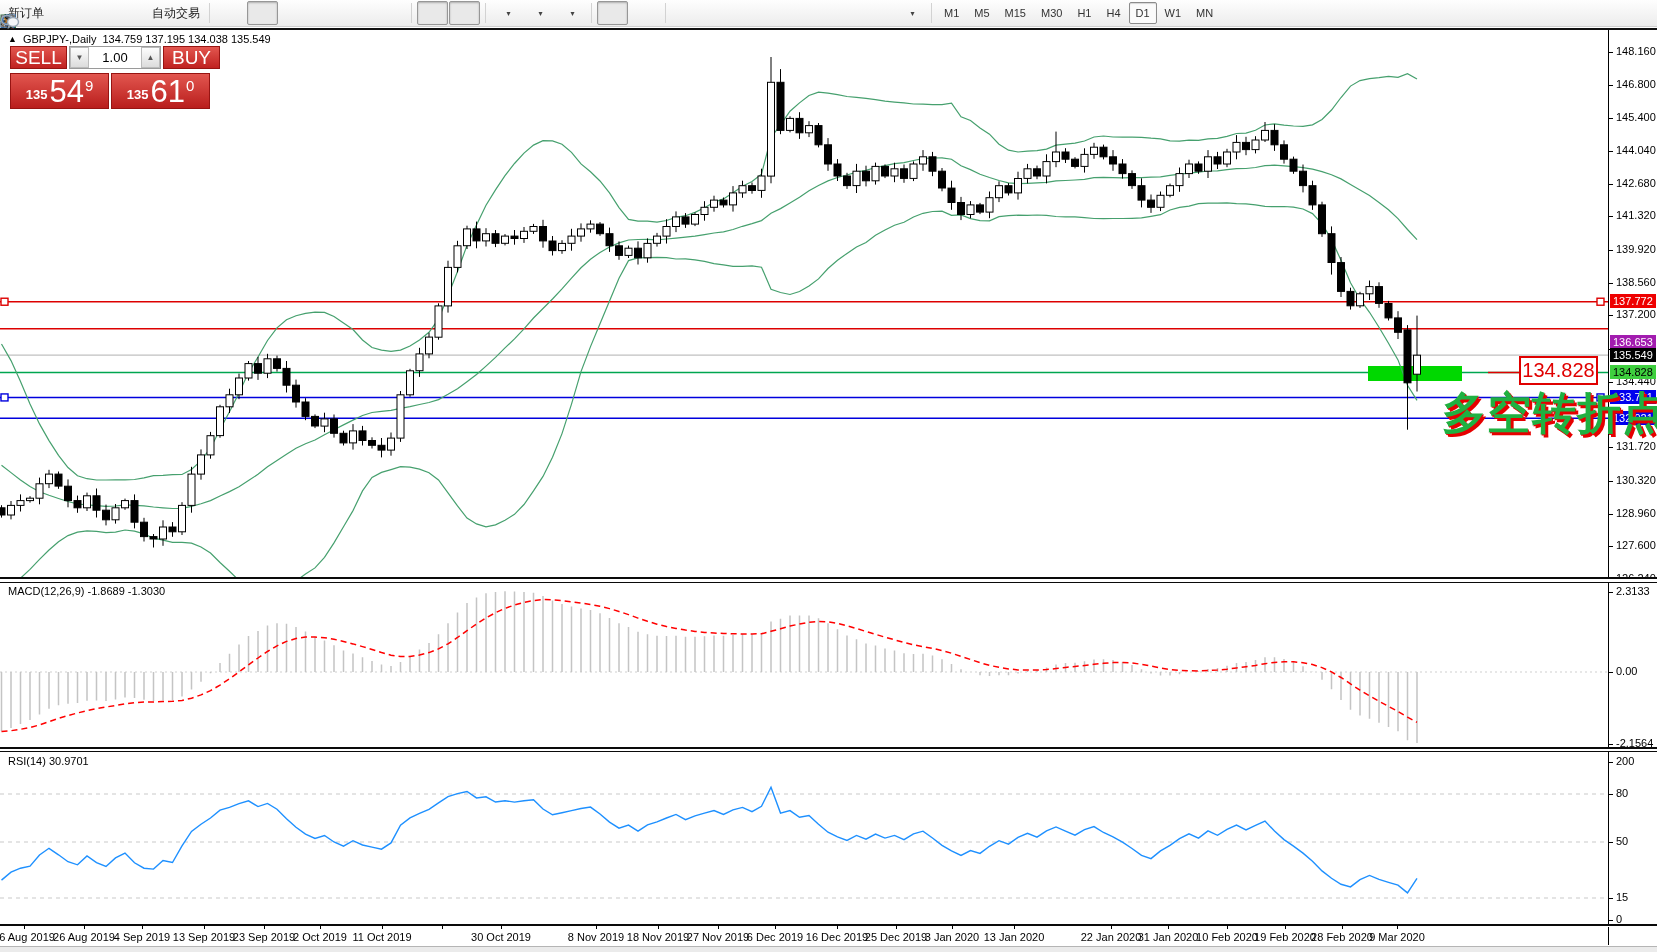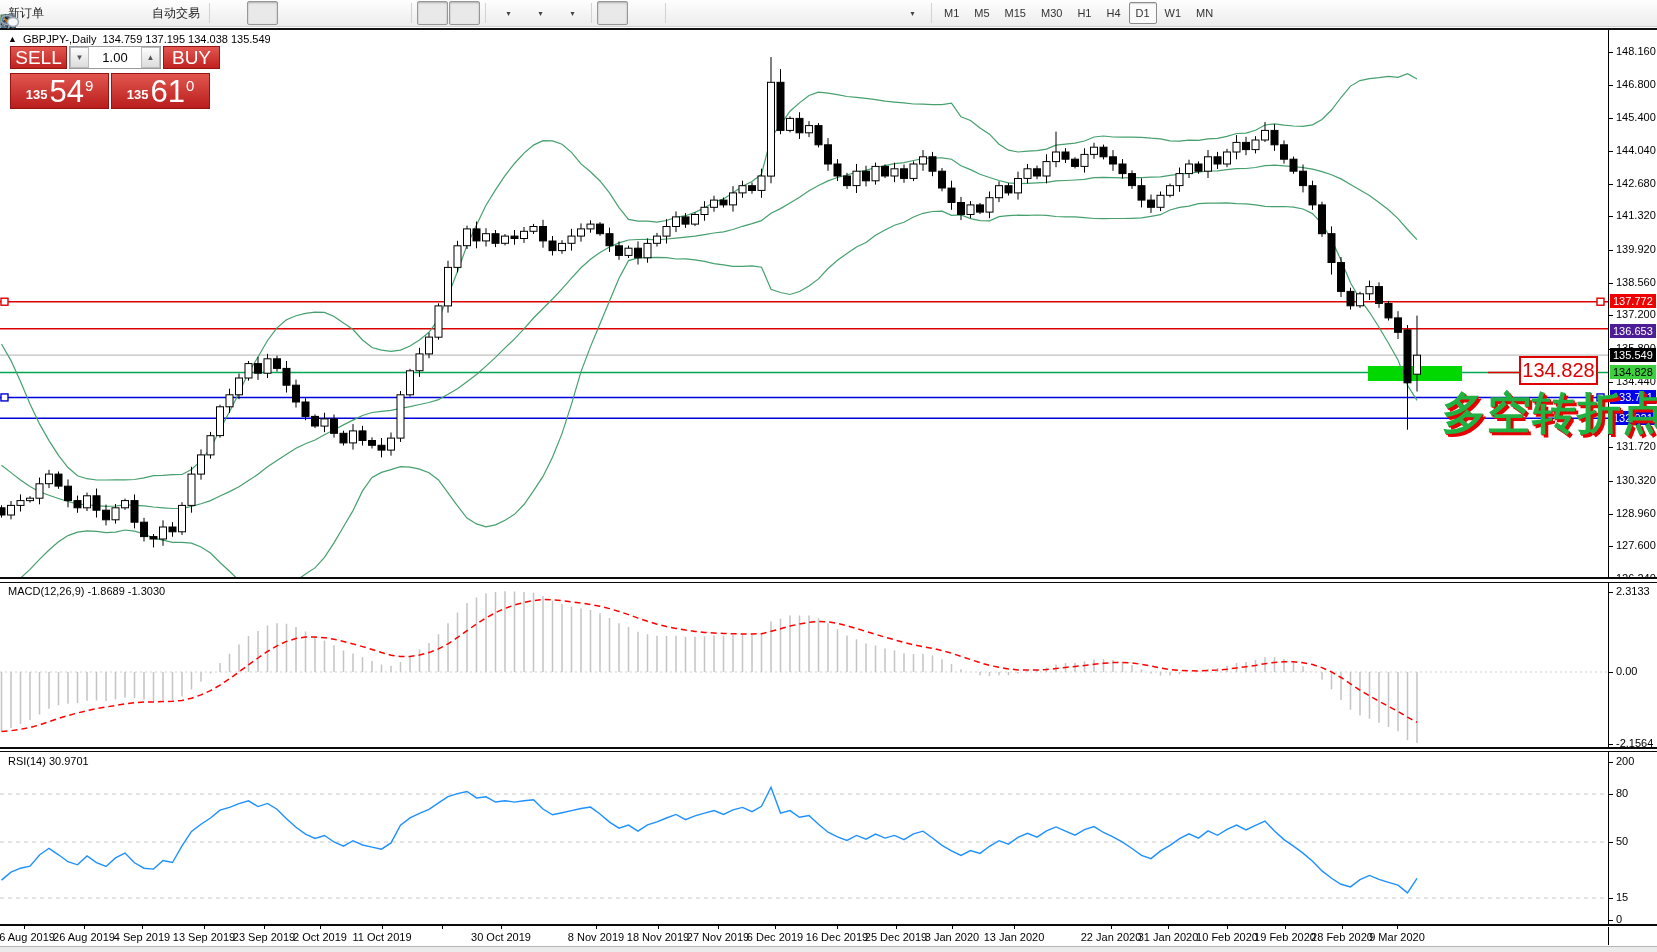--- a/index.html
+++ b/index.html
@@ -608,21 +608,21 @@
       <div class="ax-label" style="top: 725px;">200</div>
       <div class="ax-tick" style="top: 764px;"></div>
       <div class="ax-label" style="top: 757px;">80</div>
       <div class="ax-tick" style="top: 812px;"></div>
       <div class="ax-label" style="top: 805px;">50</div>
       <div class="ax-tick" style="top: 868px;"></div>
       <div class="ax-label" style="top: 861px;">15</div>
       <div class="ax-tick" style="top: 890px;"></div>
       <div class="ax-label" style="top: 883px;">0</div>
       <div class="badge" style="top: 264.228px; background: rgb(238, 0, 0); color: rgb(255, 255, 255);">137.772</div>
-      <div class="badge" style="top: 294px; background: #4c1d95; color: rgb(255, 255, 255);">136.653</div>
+      <div class="badge" style="top: 305px; background: #a21caf; color: rgb(255, 255, 255);">136.653</div>
       <div class="badge" style="top: 317.668px; background: rgb(0, 0, 0); color: rgb(255, 255, 255);">135.549</div>
       <div class="badge" style="top: 335.001px; background: rgb(62, 207, 62); color: rgb(0, 0, 0);">134.828</div>
       <div class="badge" style="top: 359.931px; background: rgb(0, 0, 238); color: rgb(255, 255, 255);">133.791</div>
       <div class="badge" style="top: 380.846px; background: rgb(0, 0, 238); color: rgb(255, 255, 255);">132.921</div>
     </div>
 
   <div id="annotation">多空转折点</div>
   <div id="price-label-box">134.828</div>
   <div id="bottom-strip"></div>
 <div class="dtick" style="left: 24px;"></div>

